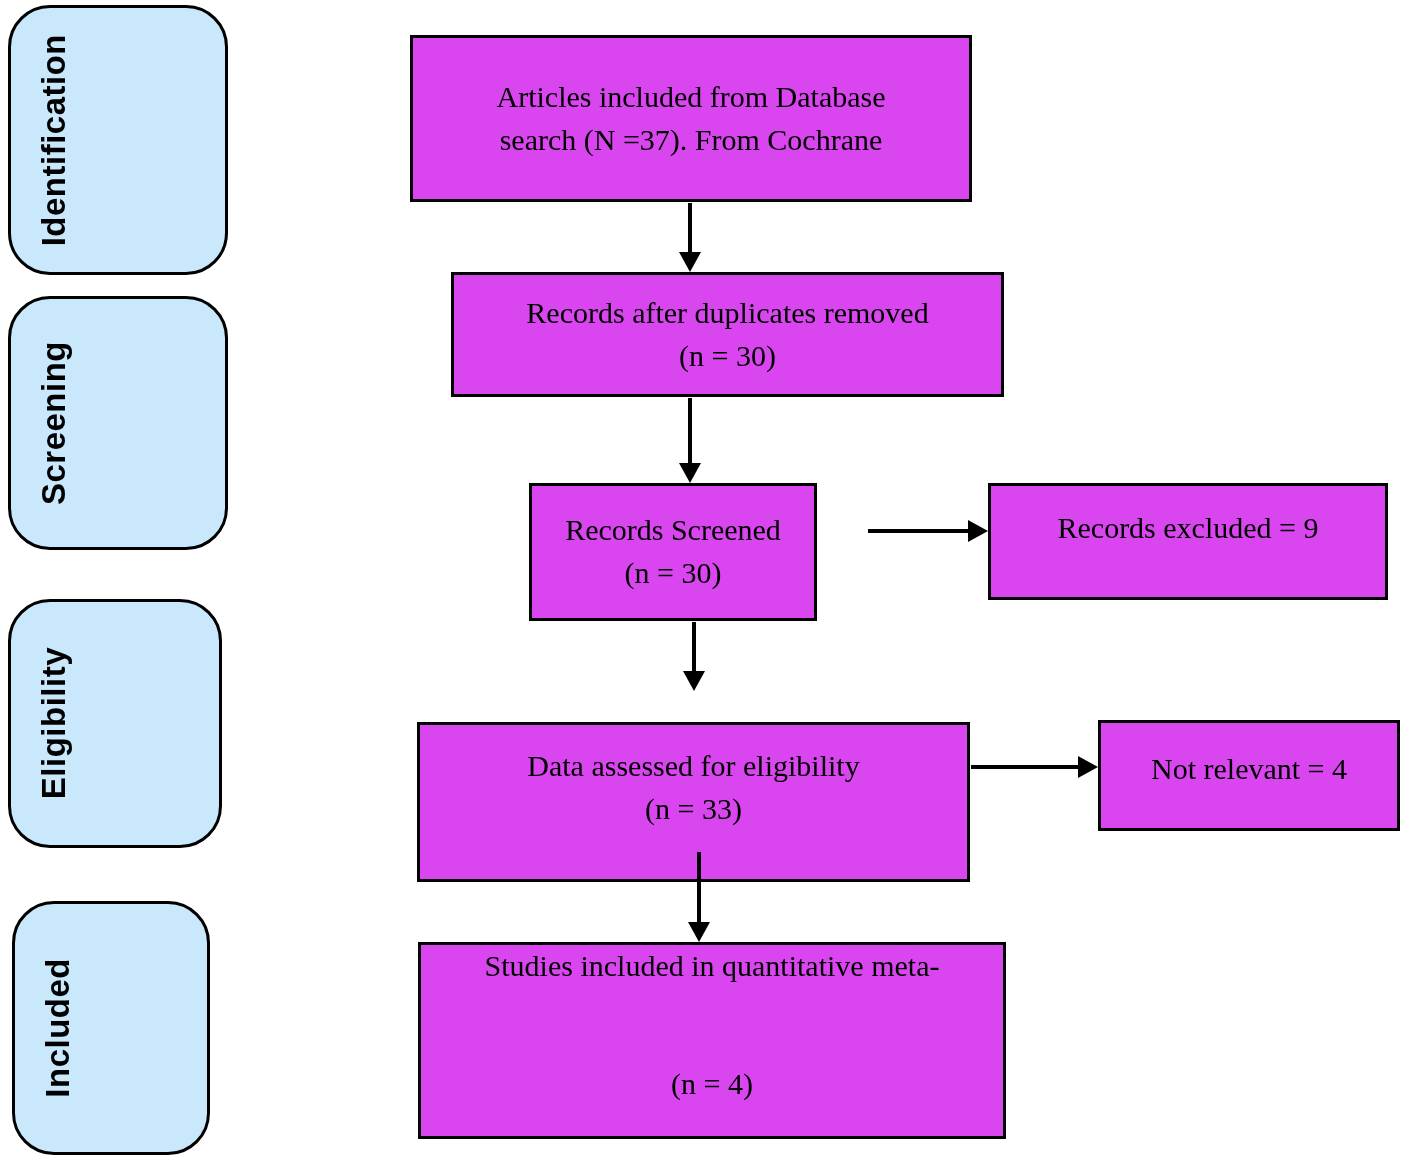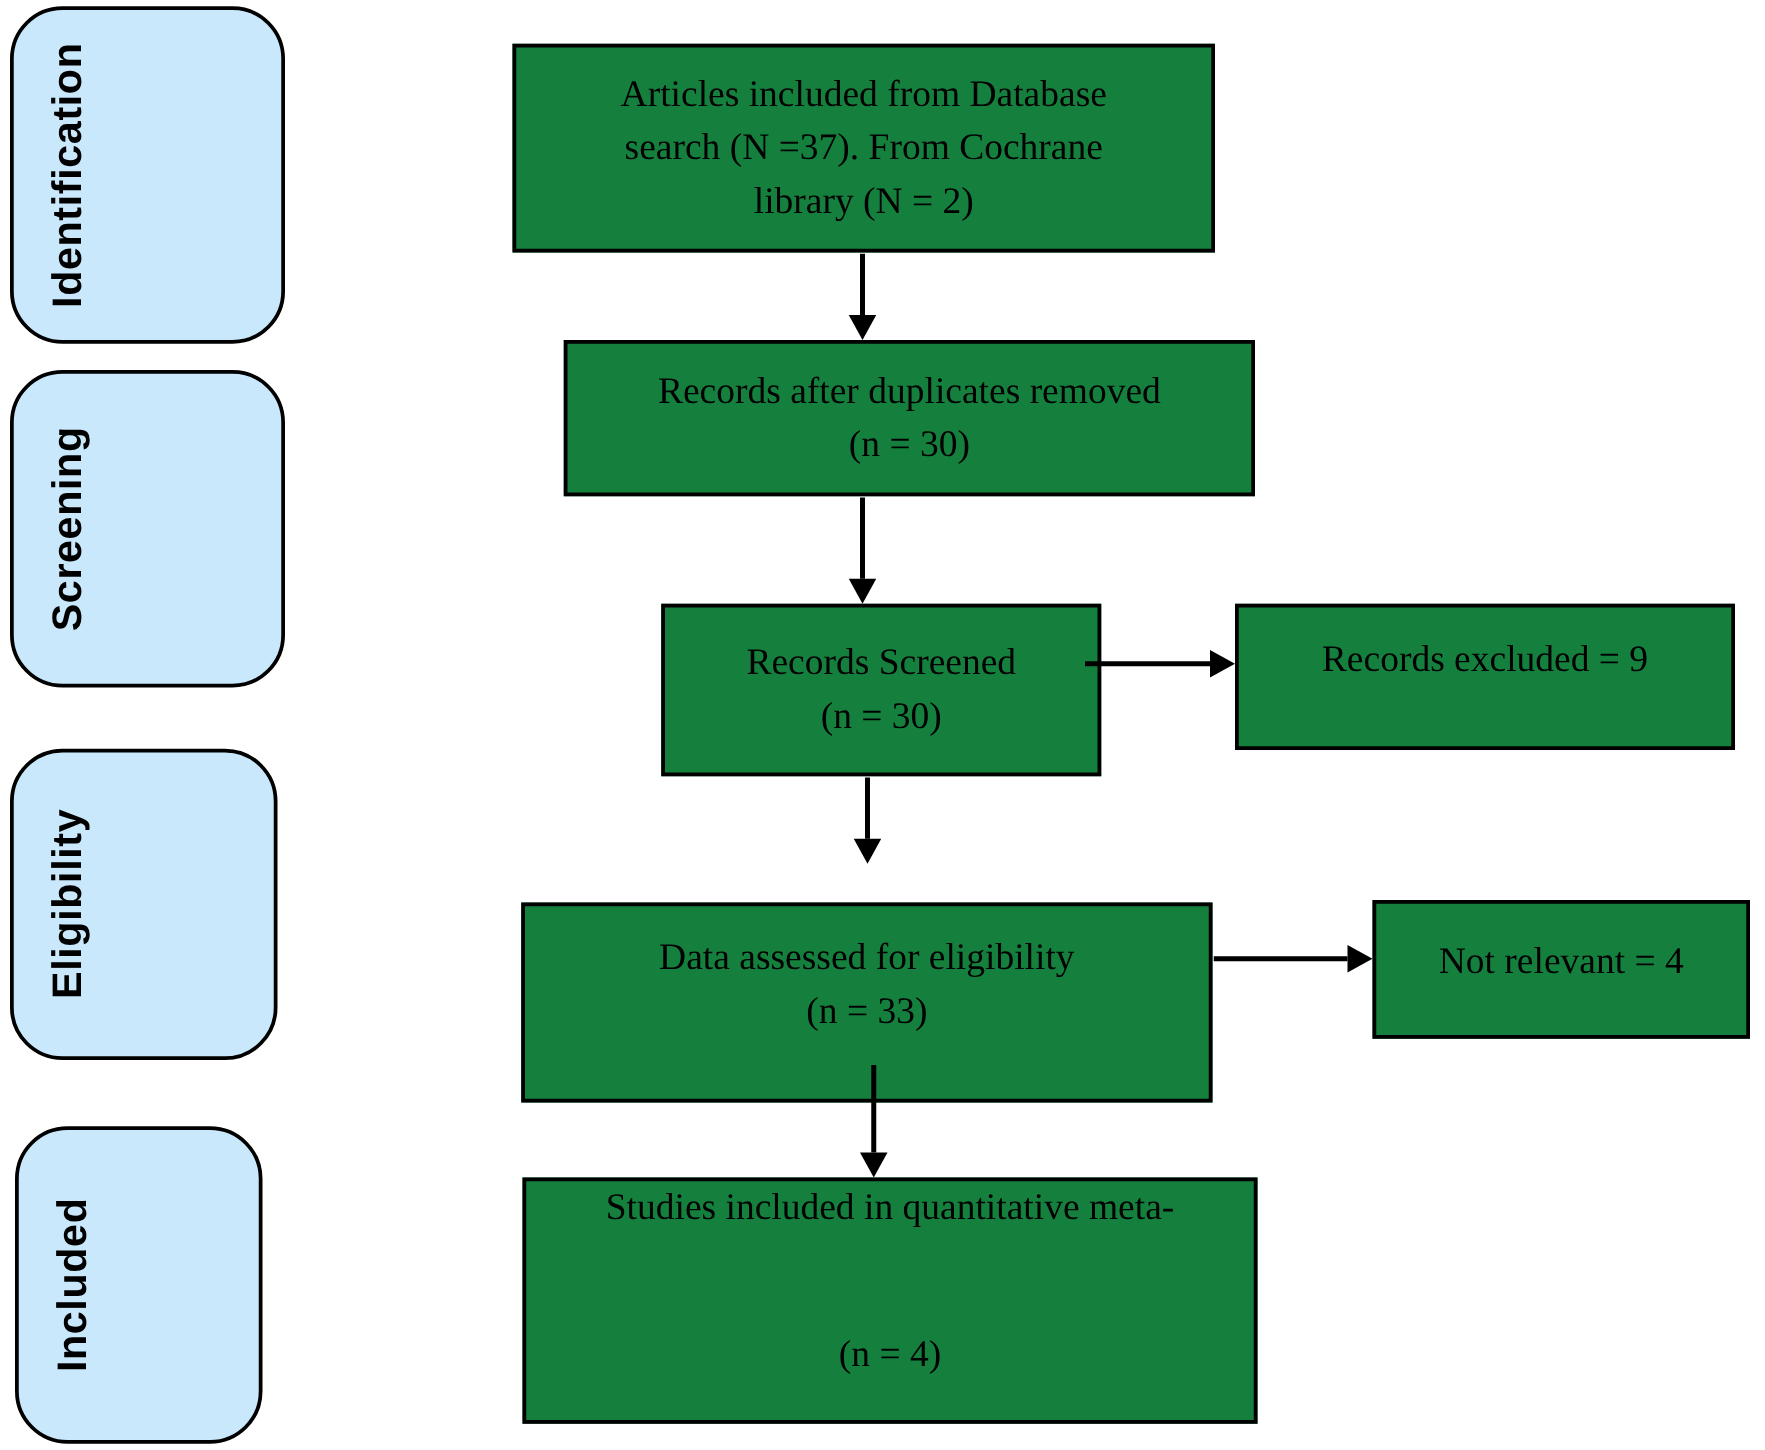--- a/index.html
+++ b/index.html
@@ -30,21 +30,21 @@
     font-size: 33px;
     color: #000000;
     letter-spacing: 0.5px;
     margin-left: 24px;
     white-space: nowrap;
   }
 
   
   .fbox {
     position: absolute;
-    background: #15803d;
+    background: #d946ef;
     border: 3px solid #000000;
     box-sizing: border-box;
     display: flex;
     flex-direction: column;
     align-items: center;
     justify-content: center;
     text-align: center;
     font-size: 30px;
     line-height: 1.42;
     color: #000000;
@@ -98,39 +98,38 @@
     <div class="stage-label">Eligibility</div>
   </div>
 
   <div class="stage" style="left:12px; top:901px; width:198px; height:254px;">
     <div class="stage-label">Included</div>
   </div>
 
   <div class="fbox" style="left:410px; top:35px; width:562px; height:167px;">
     <div class="line">Articles included from Database</div>
     <div class="line">search (N =37). From Cochrane</div>
-    <div class="line">library (N = 2)</div>
   </div>
 
   <div class="arrow-v" style="left:679px; top:203px; height:69px;">
     <div class="shaft"></div>
     <div class="head"></div>
   </div>
 
   <div class="fbox" style="left:417px; top:272px; width:553px; height:125px;margin-left:34px;">
     <div class="line">Records after duplicates removed</div>
     <div class="line">(n = 30)</div>
   </div>
 
   <div class="arrow-v" style="left:679px; top:398px; height:85px;">
     <div class="shaft"></div>
     <div class="head"></div>
   </div>
 
-  <div class="fbox" style="left:529px; top:483px; width:352px; height:138px;">
+  <div class="fbox" style="left:529px; top:483px; width:288px; height:138px;">
     <div class="line">Records Screened</div>
     <div class="line">(n = 30)</div>
   </div>
 
   <div class="arrow-h" style="left:868px; top:520px; width:120px;">
     <div class="shaft"></div>
     <div class="head"></div>
   </div>
 
   <div class="fbox" style="left:988px; top:483px; width:400px; height:117px; padding-bottom:26px;">

